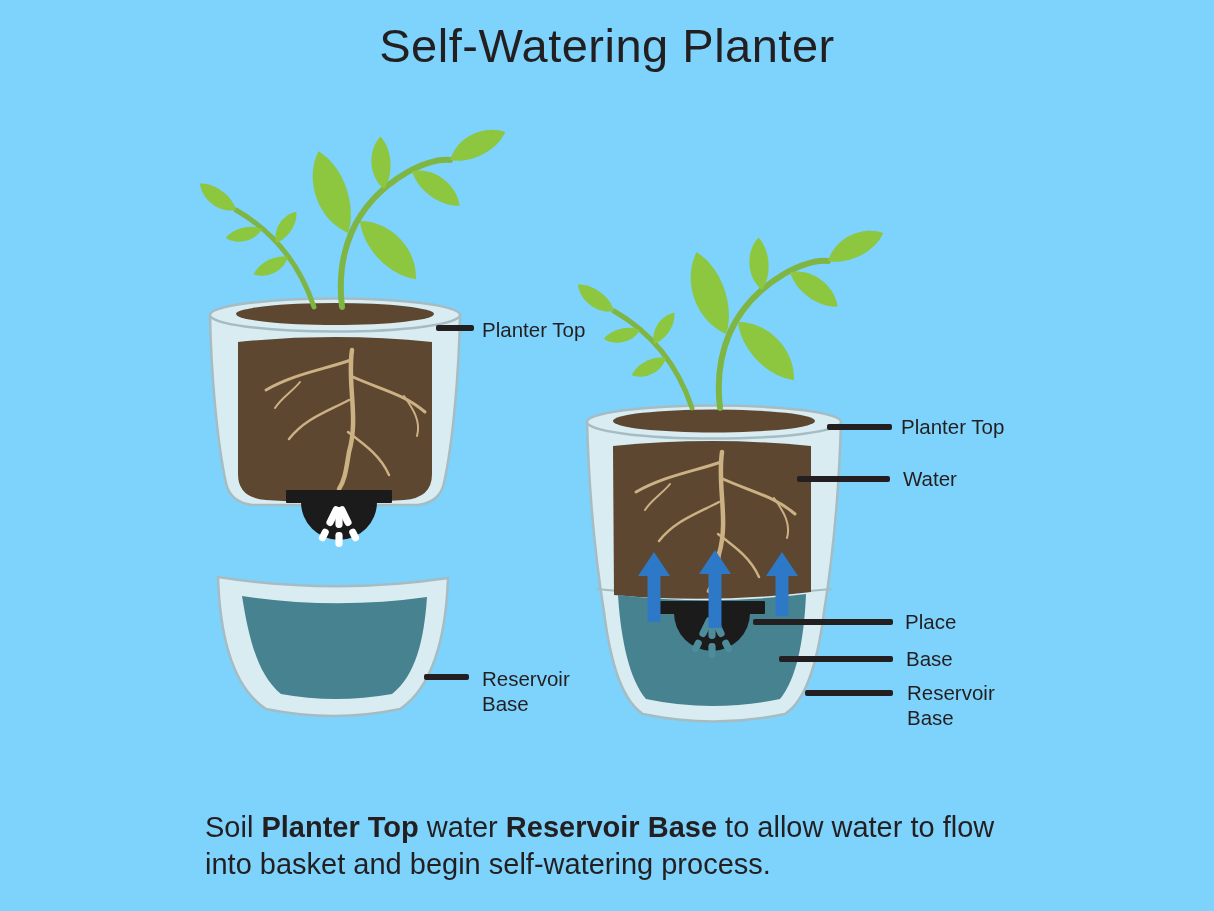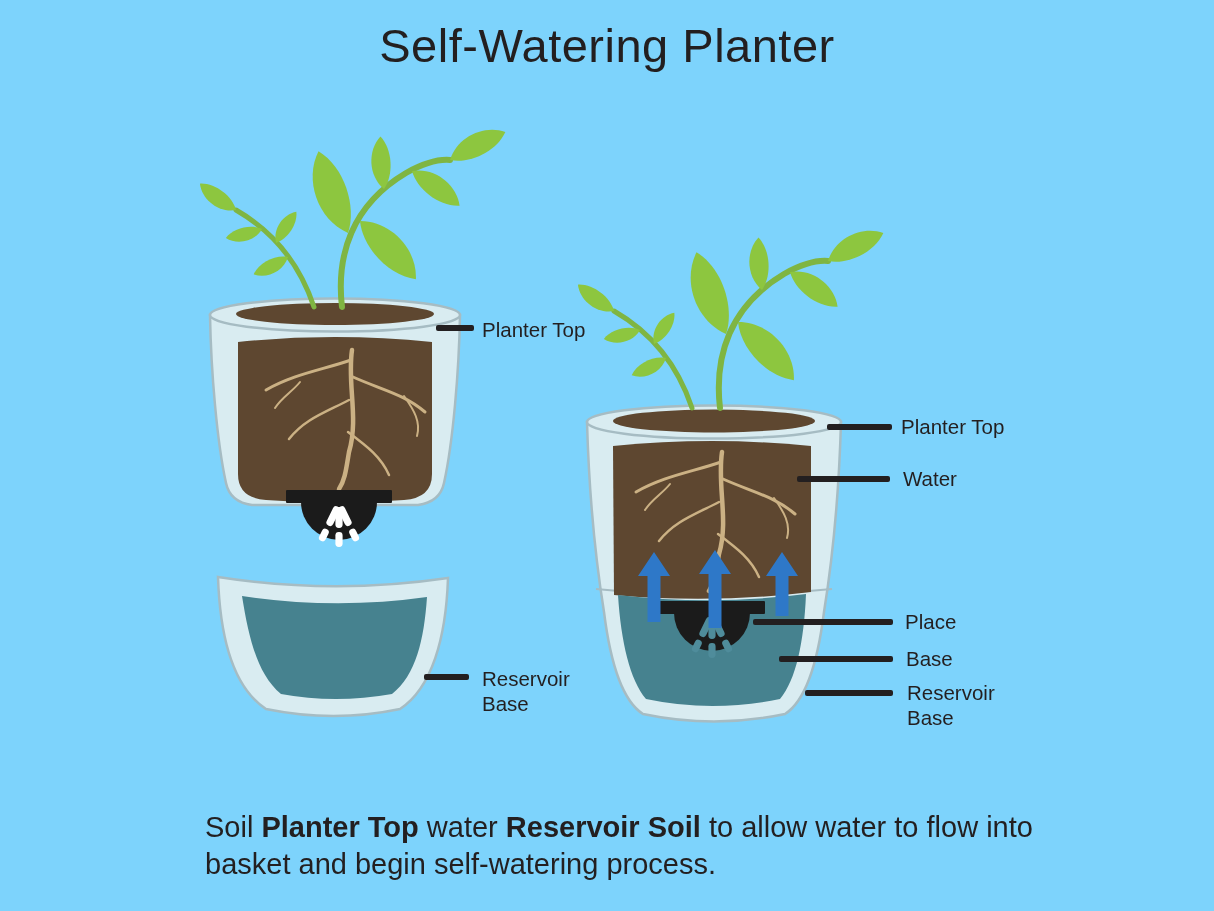--- a/index.html
+++ b/index.html
@@ -141,15 +141,15 @@
 
   <div class="lbl" style="left:901px;top:414px;">Planter Top</div>
   <div class="lbl" style="left:903px;top:466px;">Water</div>
   <div class="lbl" style="left:905px;top:609px;">Place</div>
   <div class="lbl" style="left:906px;top:646px;">Base</div>
   <div class="lbl" style="left:907px;top:680px;">
     <div>Reservoir</div>
     <div>Base</div>
   </div>
 
-  <p class="caption"><span>Soil </span><b>Planter Top</b><span> water </span><b>Reservoir Soil</b><span> to allow water to flow into basket and begin self-watering process.</span></p>
+  <p class="caption"><span>Soil </span><b>Planter Top</b><span> water </span><b>Reservoir Base</b><span> to allow water to flow into basket and begin self-watering process.</span></p>
 
 </div>
 
 </body></html>

